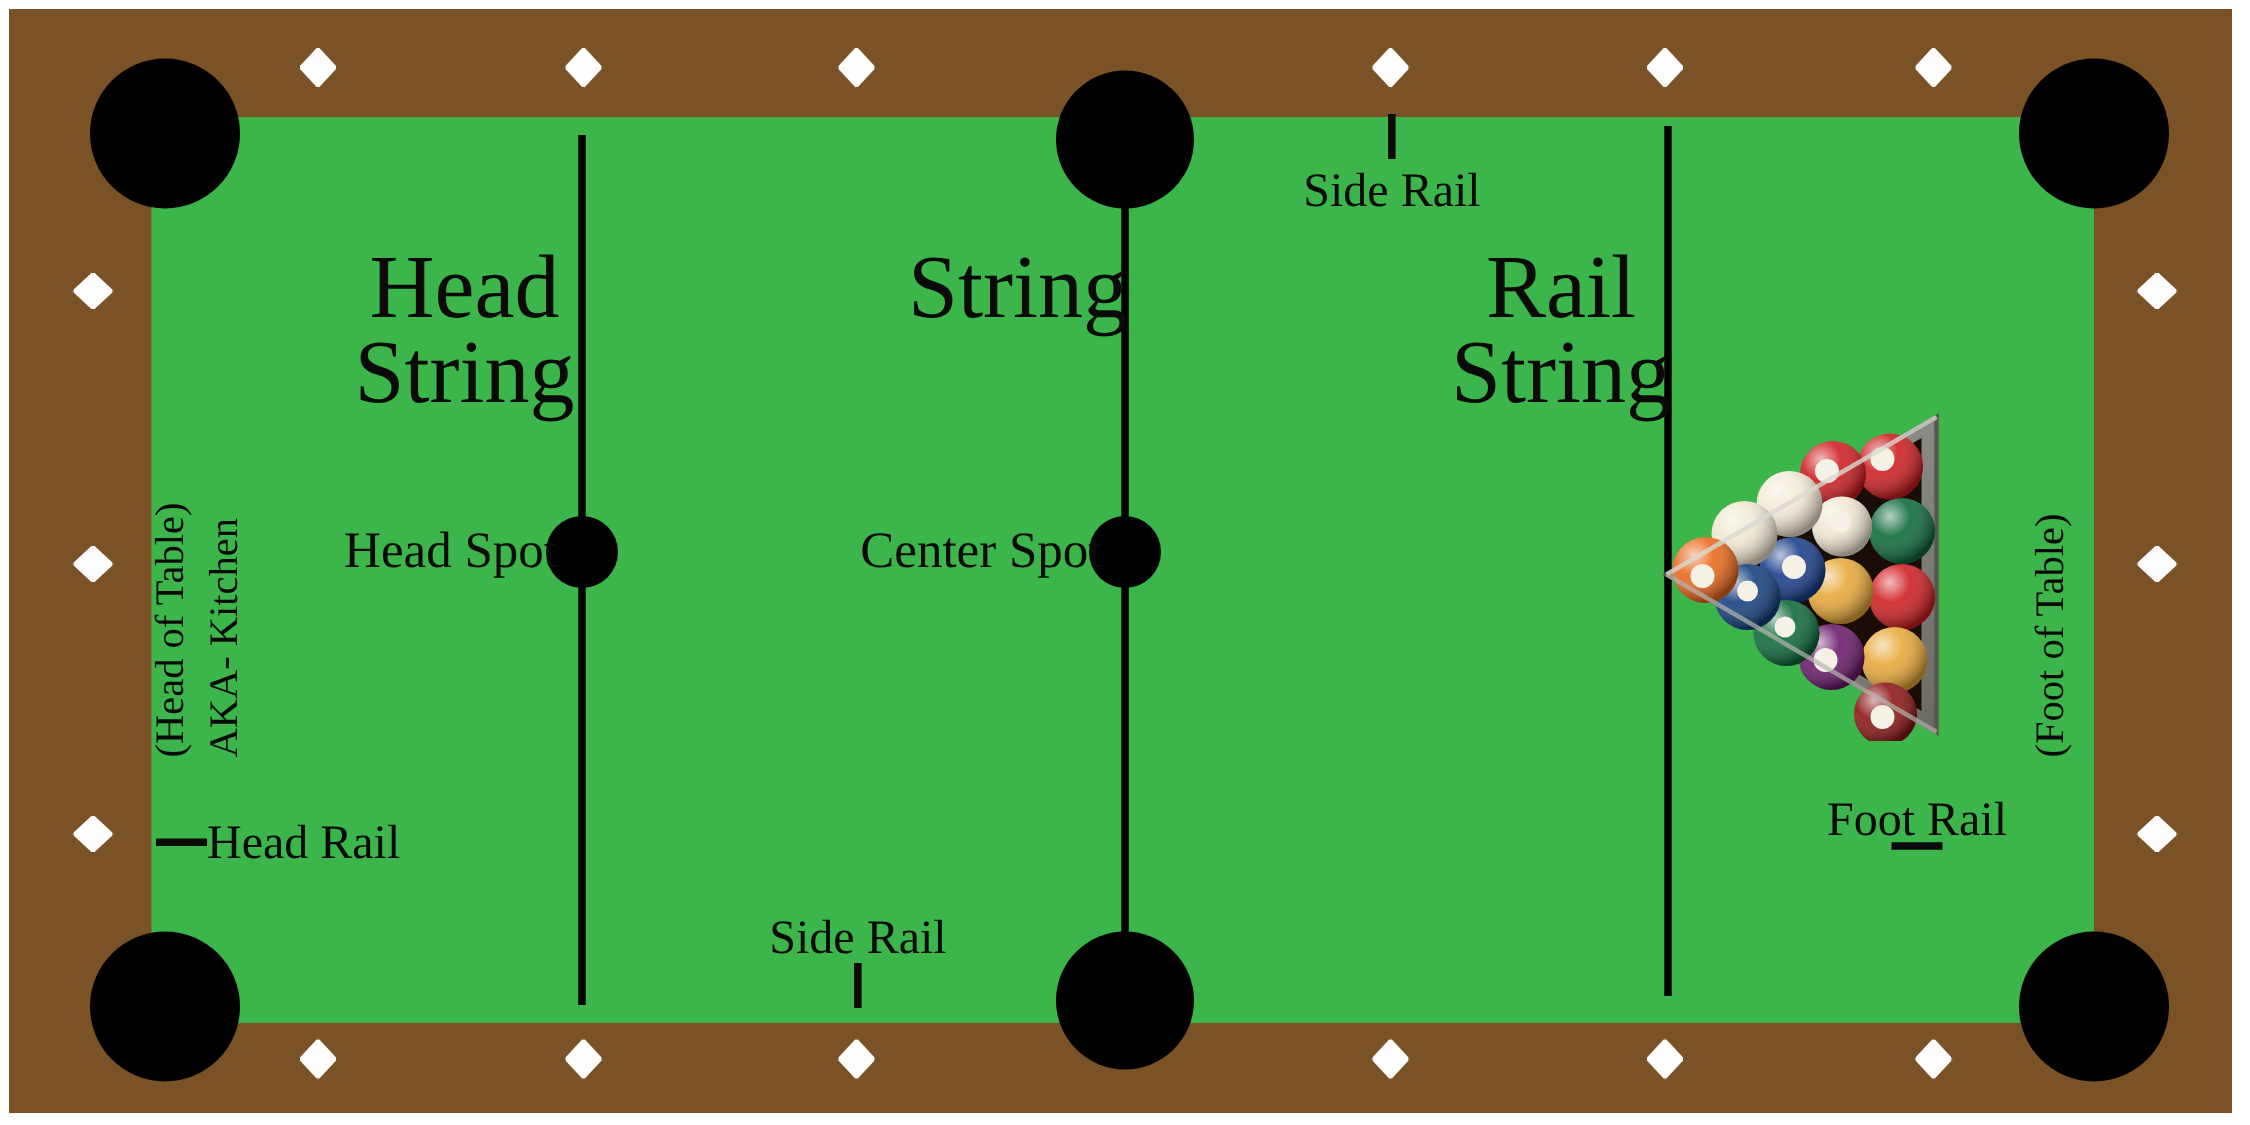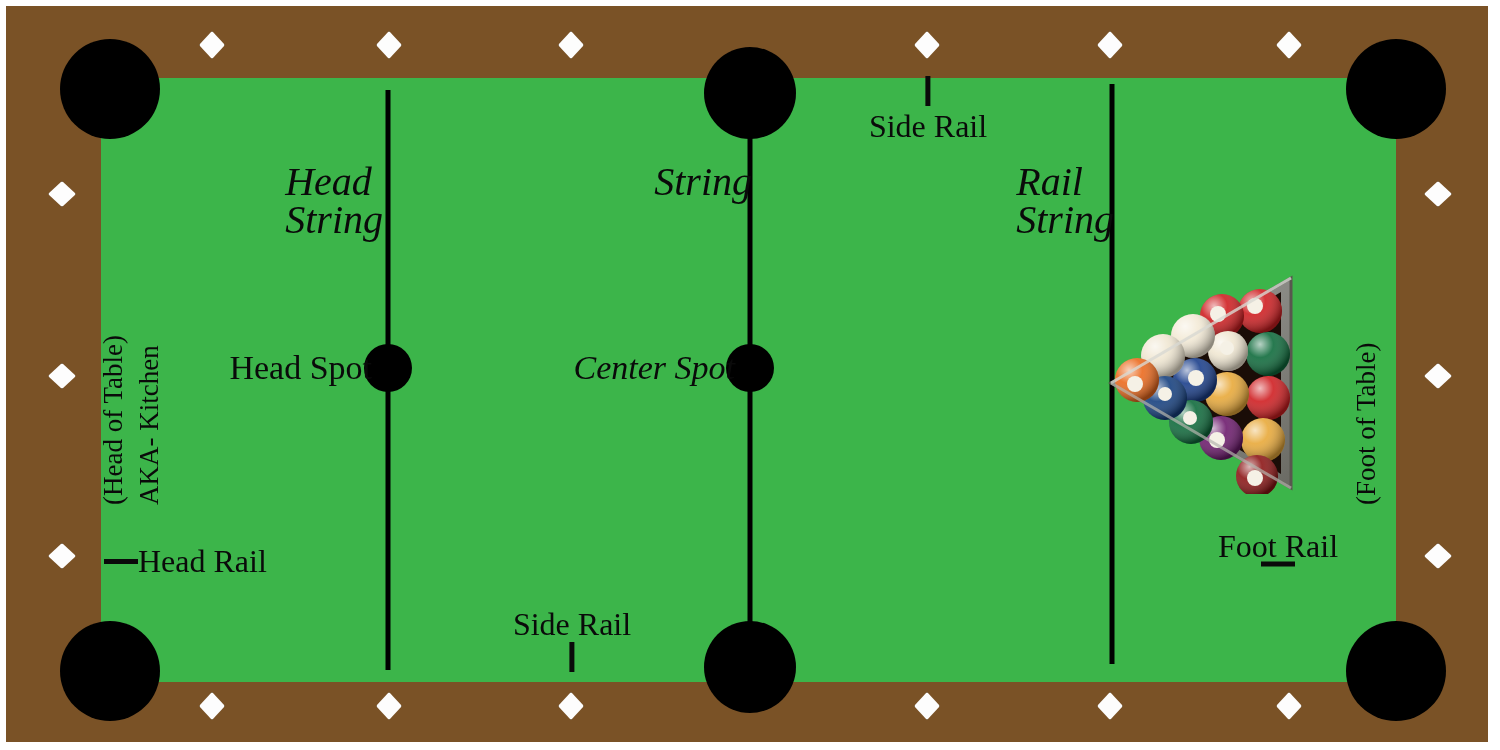--- a/index.html
+++ b/index.html
@@ -80,25 +80,24 @@
   }
 
   
   .label {
     position: absolute;
     color: #0a0a0a;
     white-space: nowrap;
     line-height: 1.0;
   }
   .string-label {
-    font-size: 40px;
-    text-align: left;
+    font-size: 60px;
+    text-align: center;
     transform: translateX(-100%);
     line-height: 0.95;
-    font-style: italic;
   }
   .string-label .l2 { display: block; }
   .spot-label {
     font-size: 34px;
     transform: translate(-100%, -50%);
   }
   .side-rail-label {
     font-size: 32px;
     text-align: center;
     transform: translateX(-50%);
@@ -196,21 +195,21 @@
   <div class="label string-label" style="left:752px; top:163px;">
     <span class="l2">String</span>
   </div>
 
   <div class="label string-label" style="left:1114px; top:163px;">
     <span>Rail</span>
     <span class="l2">String</span>
   </div>
 
   <div class="label spot-label" style="left:372px;  top:368px;">Head Spot</div>
-  <div class="label spot-label" style="left:735px;  top:368px;font-style:italic;">Center Spot</div>
+  <div class="label spot-label" style="left:735px;  top:368px;">Center Spot</div>
 
   <div class="label side-rail-label" style="left:928px; top:110px;">
     <div class="tick" style="top:-34px;"></div>
     <span>Side Rail</span>
   </div>
 
   <div class="label side-rail-label" style="left:572px; top:608px;">
     <span>Side Rail</span>
     <div class="tick" style="top:34px;"></div>
   </div>

